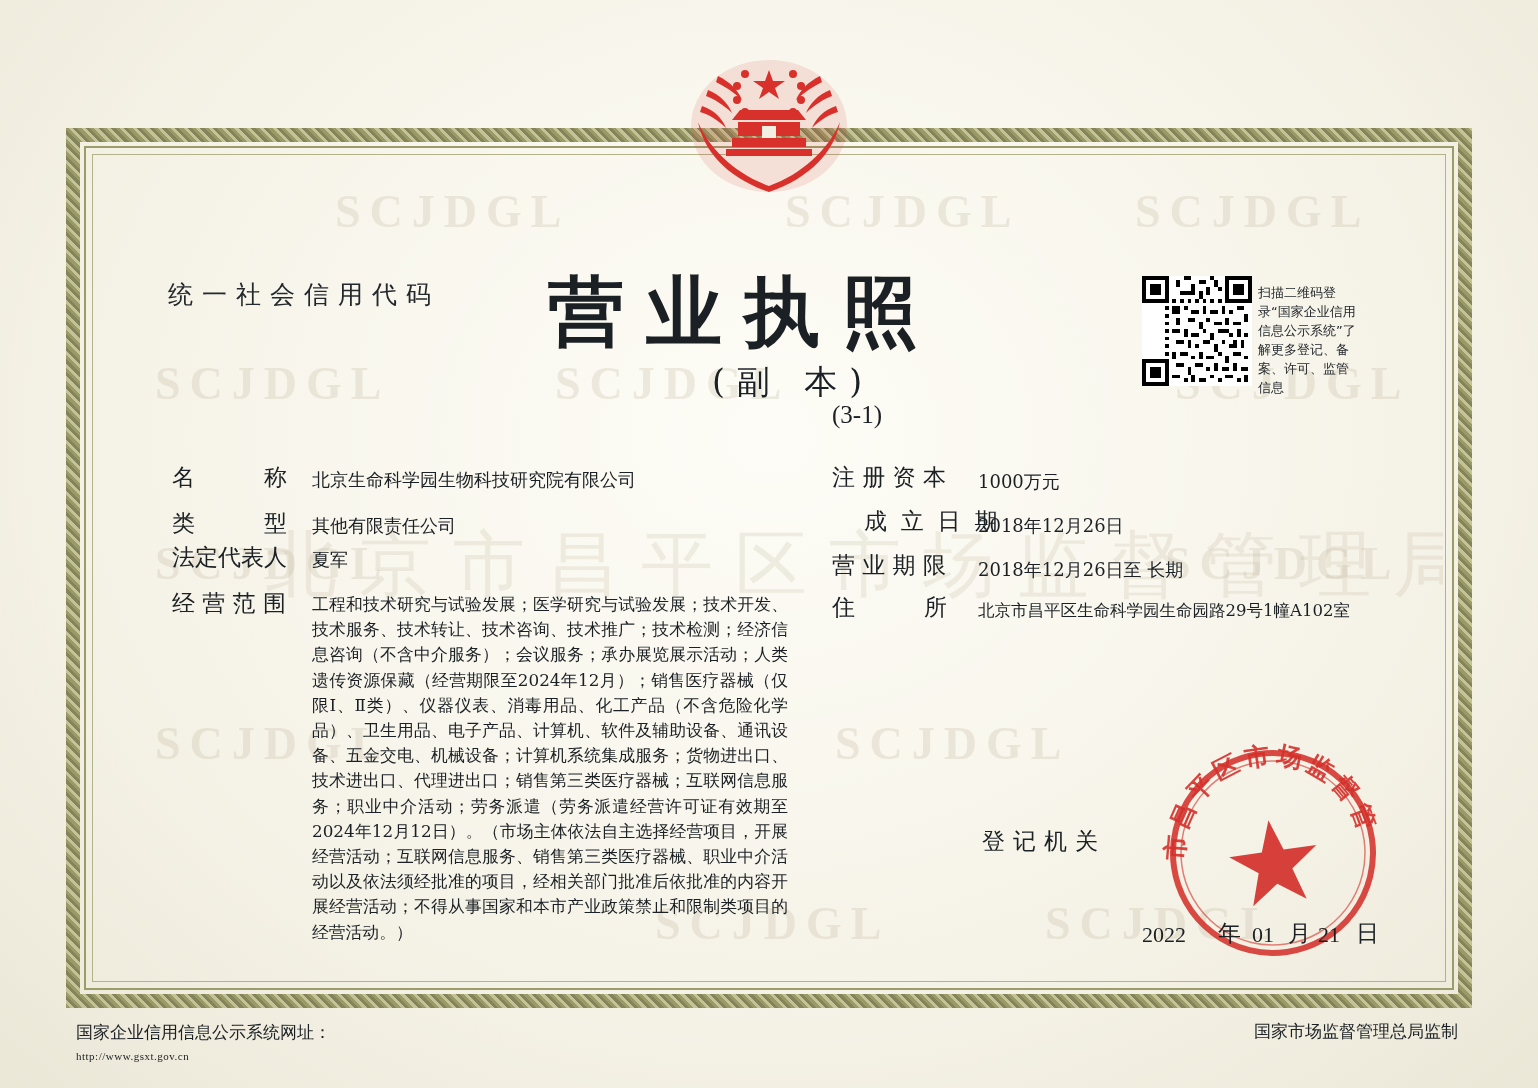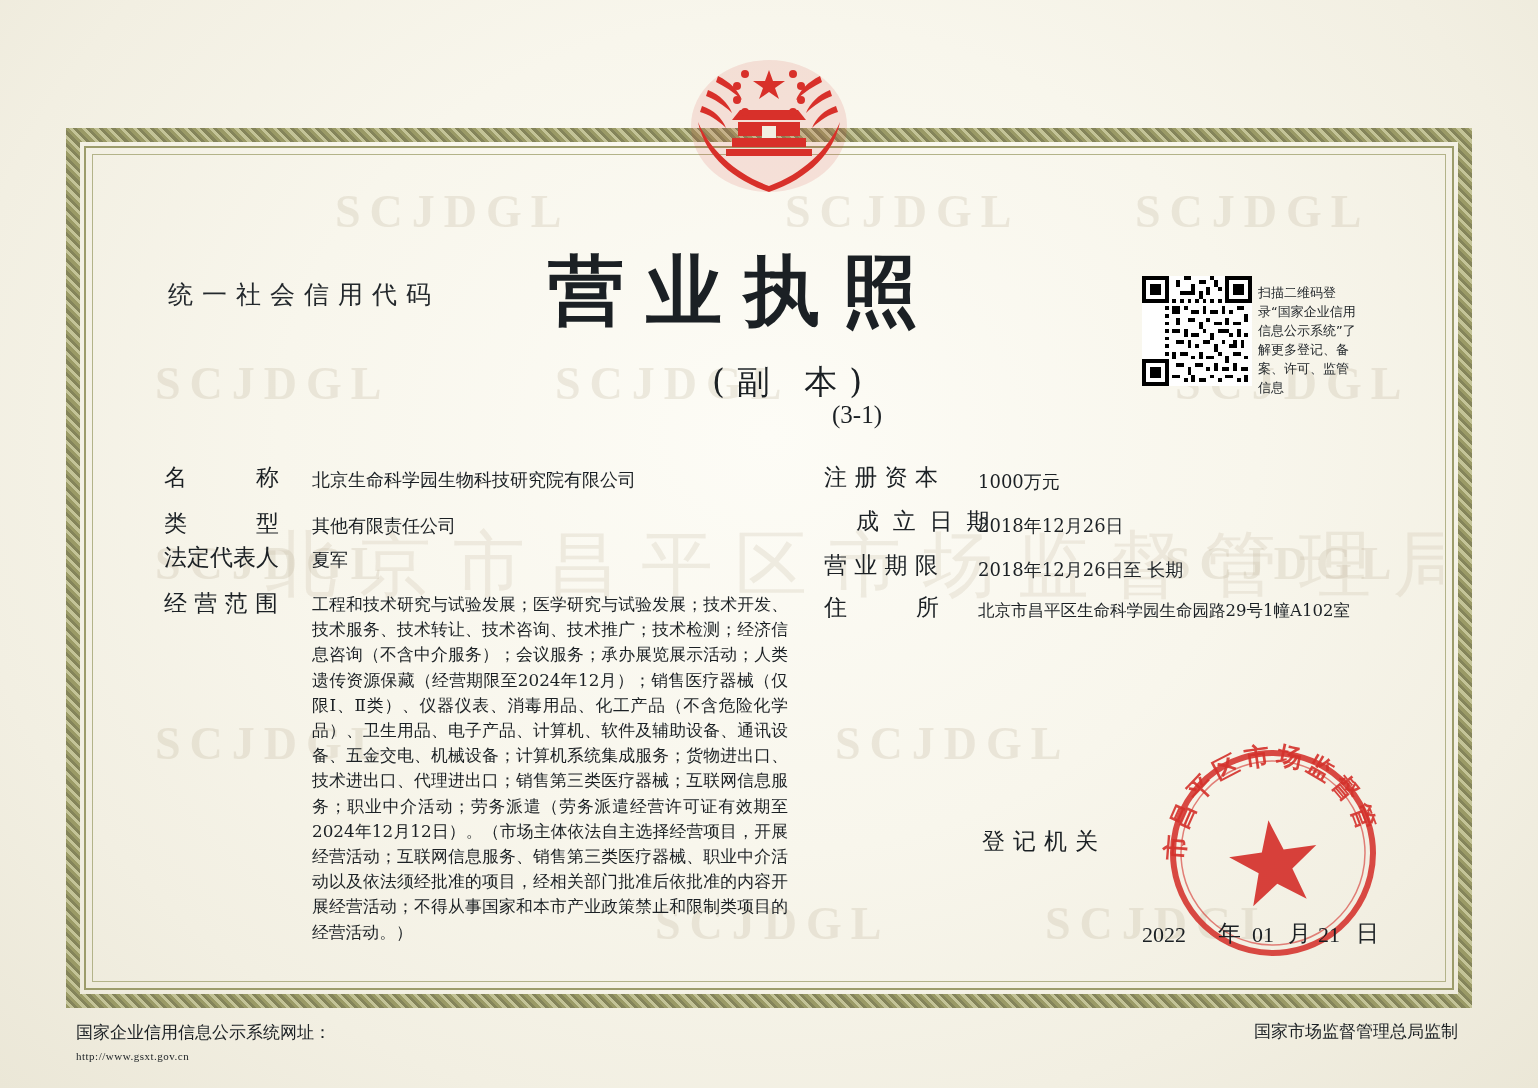--- a/index.html
+++ b/index.html
@@ -103,21 +103,21 @@
   .credit-code {
     position: absolute;
     left: 172px; top: 320px;
     font-size: 23px;
     letter-spacing: 1.2px;
     color: #1d2226;
     font-family: "Liberation Mono", "DejaVu Sans Mono", monospace;
   }
   .main-title {
     position: absolute;
-    left: 548px; top: 241px;
+    left: 548px; top: 262px;
     font-size: 76px;
     font-weight: bold;
     letter-spacing: 22px;
     color: #1b2024;
     font-family: "DejaVu Serif", serif;
     text-align: center;
   }
   .sub-title {
     position: absolute;
     left: 712px; top: 360px;
@@ -152,20 +152,21 @@
     font-family: "DejaVu Sans", sans-serif;
   }
 
   
   .label {
     position: absolute;
     font-size: 23px;
     color: #1b2024;
     font-family: "DejaVu Serif", serif;
     white-space: nowrap;
+    margin-left: 8px;
   }
   .value {
     position: absolute;
     font-size: 18px;
     color: #1b2024;
     font-family: "DejaVu Serif", serif;
     white-space: nowrap;
   }
   .value-small {
     font-size: 16.5px;

